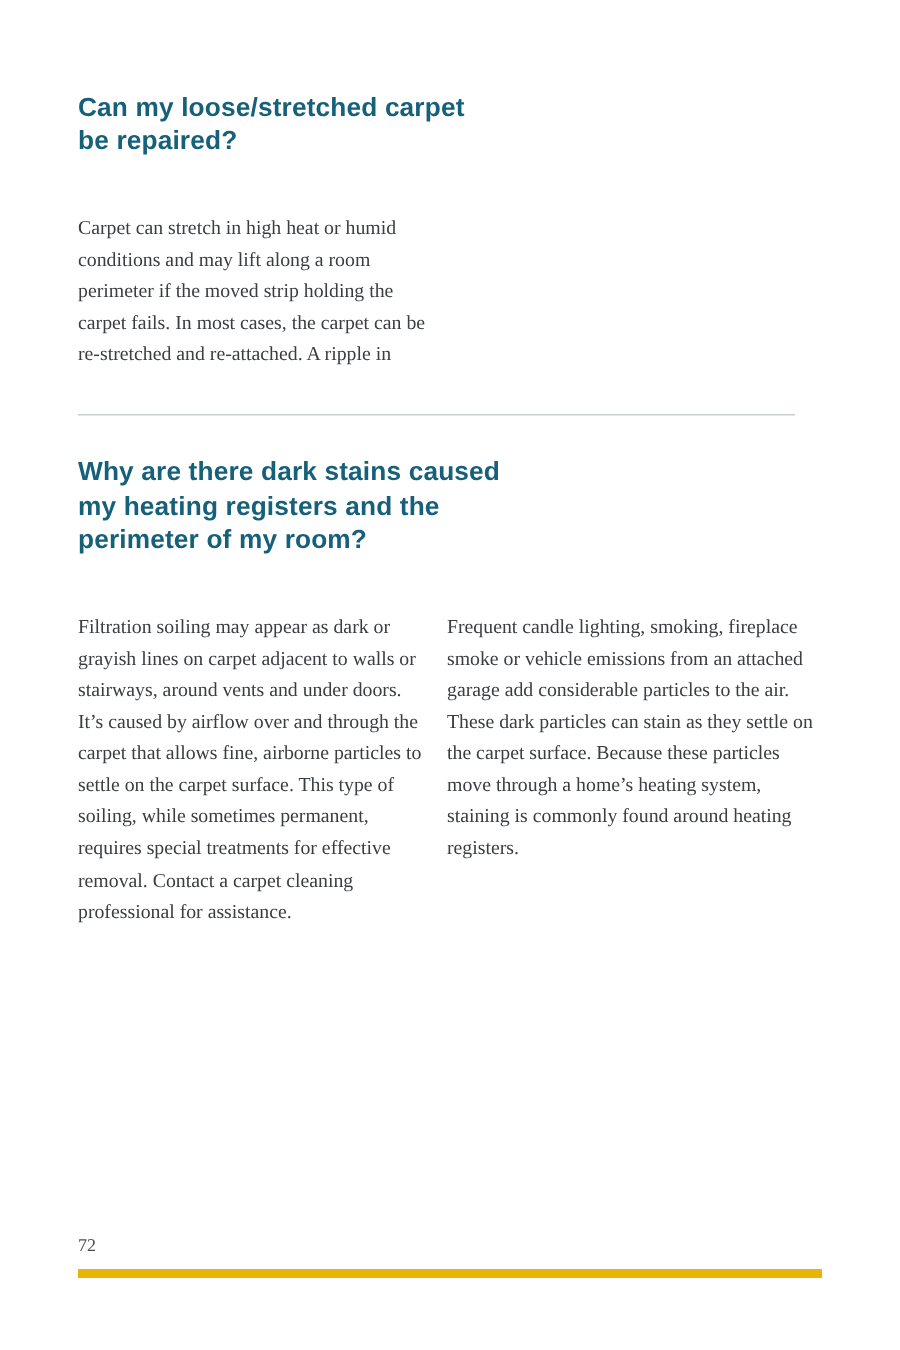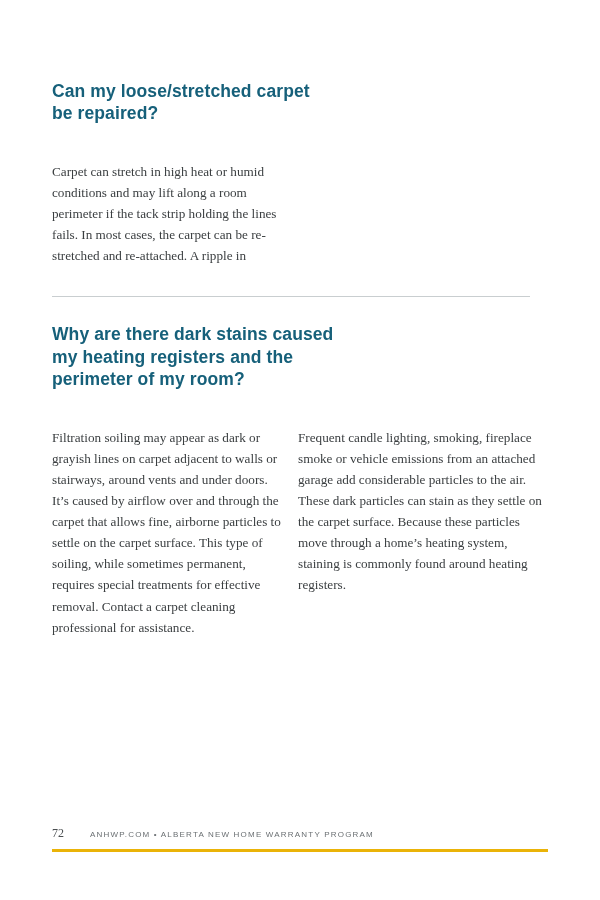--- a/index.html
+++ b/index.html
@@ -19,21 +19,21 @@
   }
   .section-heading {
     font-family: "Liberation Sans", sans-serif;
     font-weight: bold;
     font-size: 17.5px;
     line-height: 1.28;
     color: #16607a;
     letter-spacing: 0.1px;
   }
   #heading-1 {
-    margin-top: 80px;
+    margin-top: 60px;
     max-width: 260px;
   }
   #heading-2 {
     margin-top: 26px;
     max-width: 300px;
   }
   .columns {
     display: flex;
     gap: 14px;
     margin-top: 36px;
@@ -54,21 +54,21 @@
   .footer {
     position: absolute;
     left: 52px;
     right: 52px;
     bottom: 48px;
   }
   .footer-row {
     display: flex;
     align-items: baseline;
     padding-bottom: 8px;
-    border-bottom: 3px solid #eab308;
+    border-bottom: 6px solid #eab308;
   }
   .footer-pagenum {
     font-family: "Liberation Serif", serif;
     font-size: 12px;
     color: #4a4e50;
     margin-right: 26px;
   }
   .footer-meta {
     font-family: "Liberation Sans", sans-serif;
     font-size: 8px;
@@ -78,32 +78,31 @@
   }
 </style>
 </head>
 <body>
 
 <div class="page">
 
   <h2 class="section-heading" id="heading-1">Can my loose/stretched carpet be repaired?</h2>
 
   <div class="columns">
-    <p class="col col-left">Carpet can stretch in high heat or humid conditions and may lift along a room perimeter if the tack strip holding the lines fails. In most cases, the carpet can be re-stretched and re-attached. A ripple in</p>
+    <p class="col col-left">Carpet can stretch in high heat or humid conditions and may lift along a room perimeter if the moved strip holding the carpet fails. In most cases, the carpet can be re-stretched and re-attached. A ripple in</p>
   </div>
 
   <hr class="divider">
 
   <h2 class="section-heading" id="heading-2">Why are there dark stains caused my heating registers and the perimeter of my room?</h2>
 
   <div class="columns">
     <p class="col col-left">Filtration soiling may appear as dark or grayish lines on carpet adjacent to walls or stairways, around vents and under doors. It’s caused by airflow over and through the carpet that allows fine, airborne particles to settle on the carpet surface. This type of soiling, while sometimes permanent, requires special treatments for effective removal. Contact a carpet cleaning professional for assistance.</p>
     <p class="col col-right">Frequent candle lighting, smoking, fireplace smoke or vehicle emissions from an attached garage add considerable particles to the air. These dark particles can stain as they settle on the carpet surface. Because these particles move through a home’s heating system, staining is commonly found around heating registers.</p>
   </div>
 
   <div class="footer">
     <div class="footer-row">
       <span class="footer-pagenum">72</span>
-      <span class="footer-meta">ANHWP.COM  •  ALBERTA NEW HOME WARRANTY PROGRAM</span>
     </div>
   </div>
 
 </div>
 
 </body></html>

